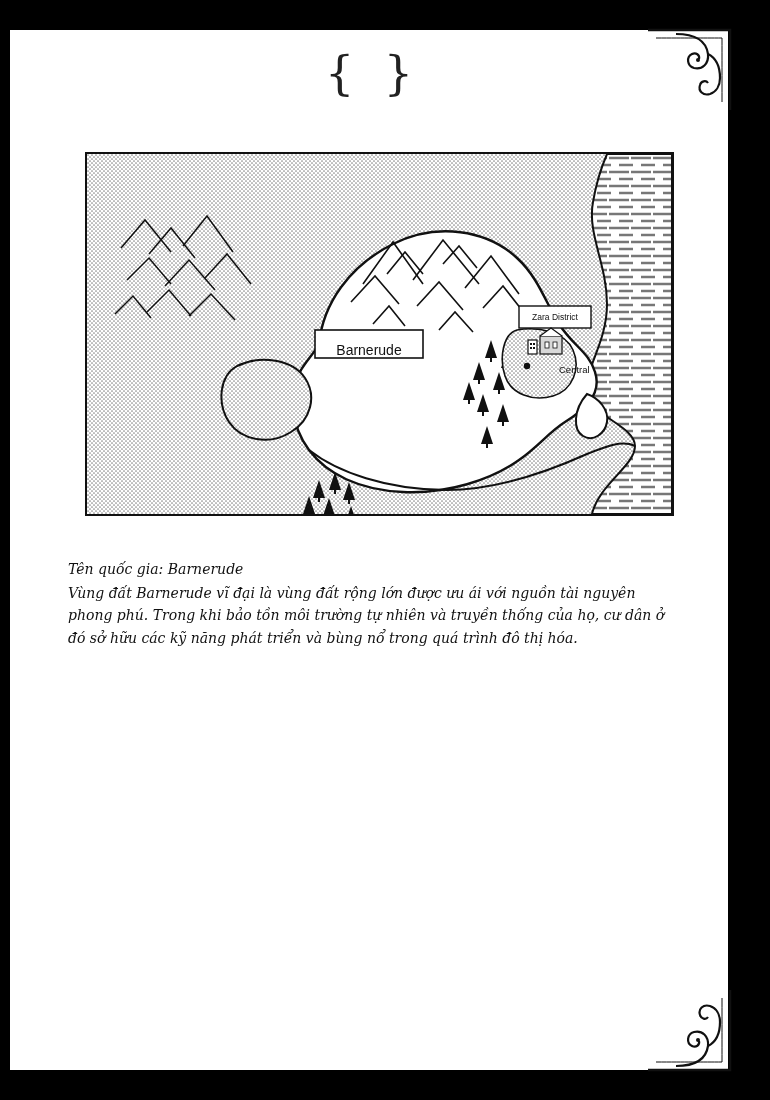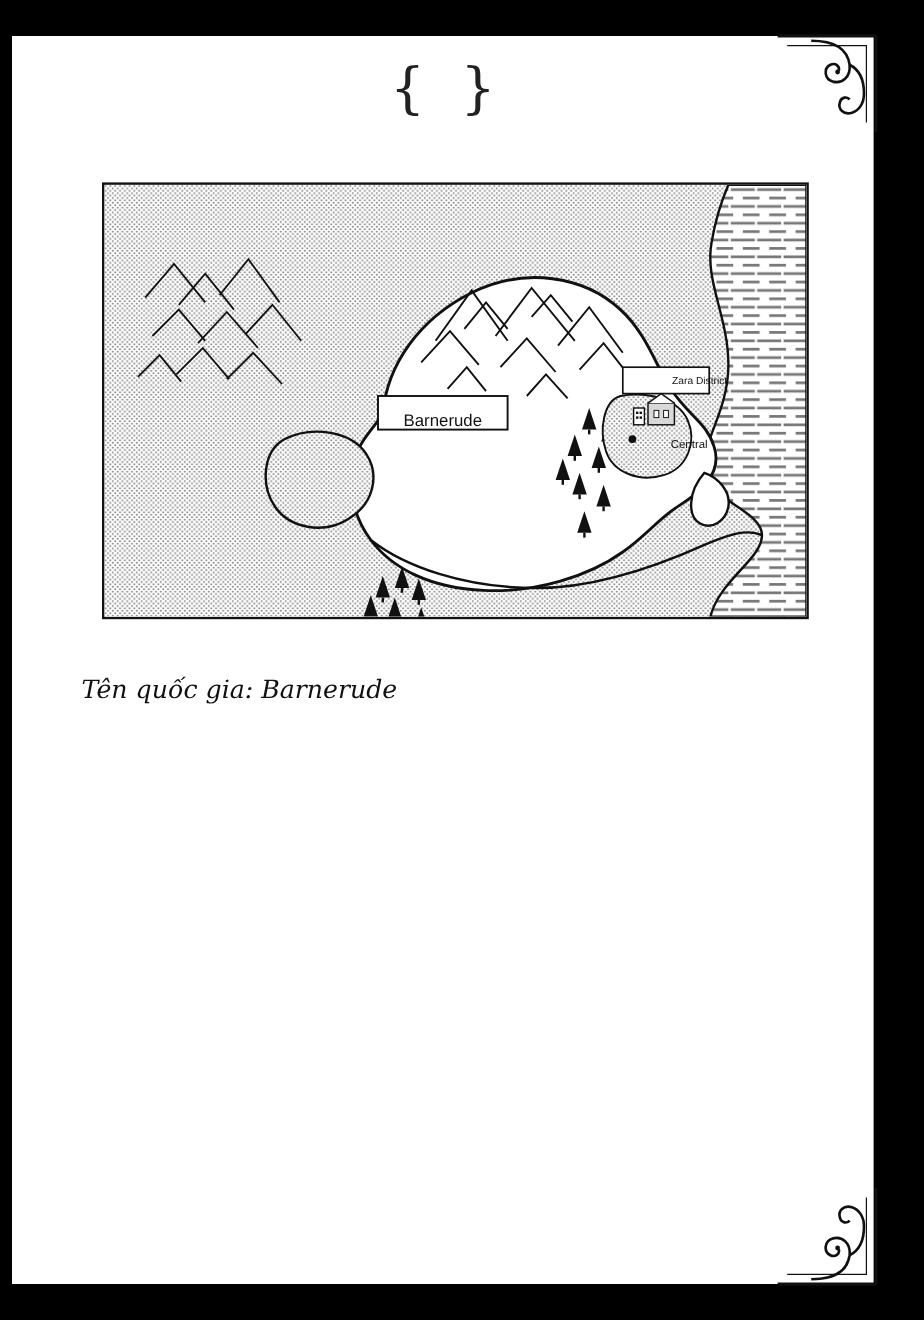--- a/index.html
+++ b/index.html
@@ -78,21 +78,21 @@
   }
   .map-frame svg { display: block; }
 
   
   .body-text {
     position: absolute;
     left: 58px;
     top: 528px;
     width: 610px;
     font-family: "DejaVu Serif", serif;
-    font-size: 21px;
+    font-size: 14px;
     line-height: 1.62;
     color: #111;
     font-style: italic;
   }
   .body-text p { margin: 0 0 1px 0; }
   .label-line { white-space: nowrap; }
 </style>
 </head>
 <body>
 
@@ -251,26 +251,27 @@
         </g>
 
         <path d="M500 240 C512 244 522 256 520 268 C518 280 506 288 496 282 C486 276 486 256 500 240 Z" fill="#ffffff" stroke="#111" stroke-width="2"></path>
       </g>
     </svg>
 
     <div style="position:absolute; left:228px; top:176px; width:108px; height:40px; display:flex; align-items:center; justify-content:center;">
       <span style="font-family:'Liberation Sans', sans-serif; font-size:14px; color:#111;">Barnerude</span>
     </div>
 
-    <div style="position:absolute; left:432px; top:152px; width:72px; height:22px; display:flex; align-items:center; justify-content:center;margin-left:28px;">
+    <div style="position:absolute; left:432px; top:152px; width:72px; height:22px; display:flex; align-items:center; justify-content:center;">
       <span style="font-family:'Liberation Sans', sans-serif; font-size:8.5px; color:#111;">Zara District</span>
     </div>
 
     <div style="position:absolute; left:448px; top:204px;margin-left:24px;">
       <span style="font-family:'Liberation Sans', sans-serif; font-size:9.5px; color:#111;">Central</span>
     </div>
   </div>
 
   <div class="body-text">
     <p class="label-line">Tên quốc gia: Barnerude</p>
+    <p>Vùng đất Barnerude vĩ đại là vùng đất rộng lớn được ưu ái với nguồn tài nguyên phong phú. Trong khi bảo tồn môi trường tự nhiên và truyền thống của họ, cư dân ở đó sở hữu các kỹ năng phát triển và bùng nổ trong quá trình đô thị hóa.</p>
   </div>
 
 </div>
 
 </body></html>

